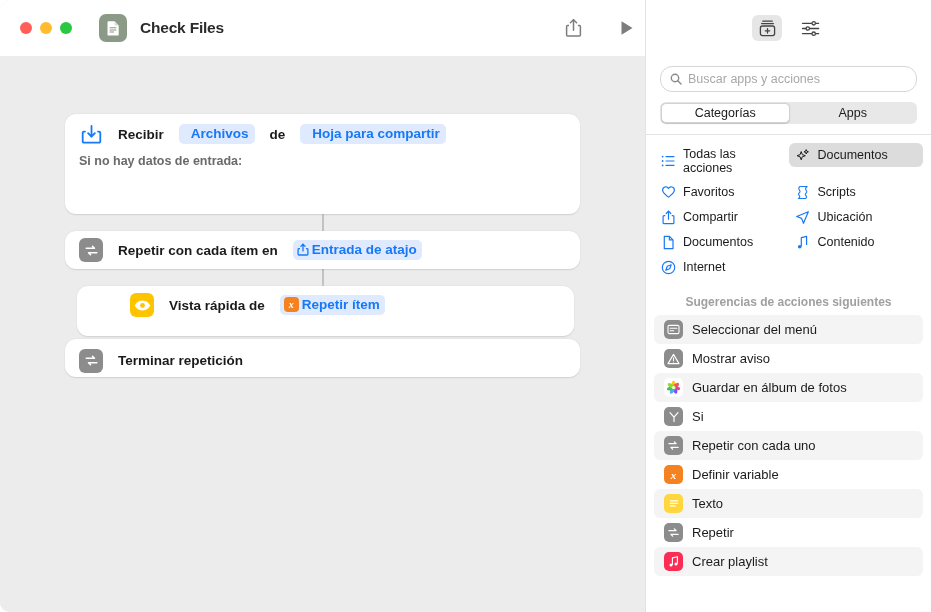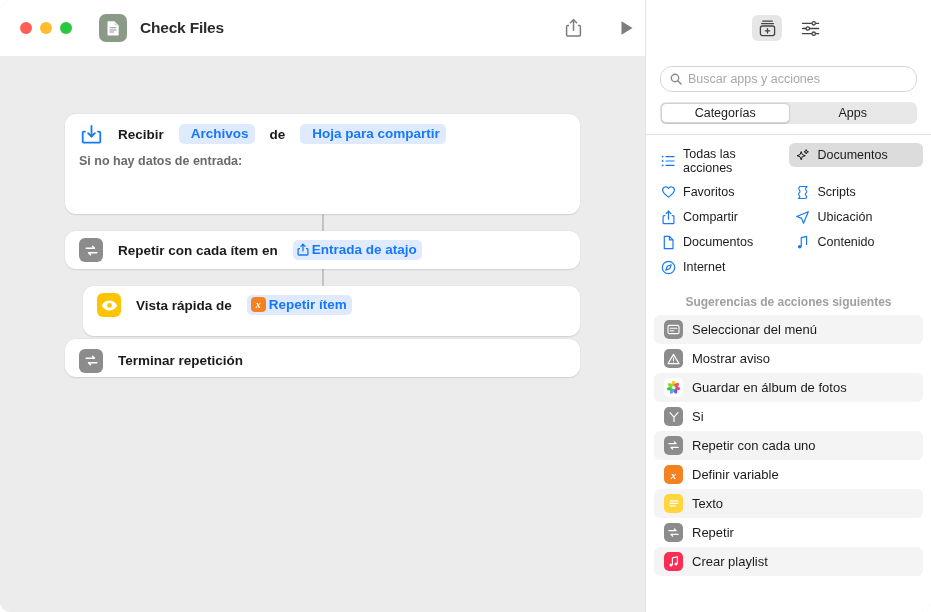--- a/index.html
+++ b/index.html
@@ -349,21 +349,21 @@
             <svg width="12" height="13" viewBox="0 0 12 13" fill="none" stroke="#1779f6" stroke-width="1.3">
               <path d="M3 5.6H1.9a0.8 0.8 0 0 0-0.8 0.8v4.8a0.8 0.8 0 0 0 0.8 0.8h8.2a0.8 0.8 0 0 0 0.8-0.8V6.4a0.8 0.8 0 0 0-0.8-0.8H9"></path>
               <path d="M6 1.3v6.6" stroke-linecap="round"></path>
               <path d="M3.9 3.4 6 1.3l2.1 2.1" stroke-linecap="round" stroke-linejoin="round"></path>
             </svg>
             <span>Entrada de atajo</span>
           </span>
         </div>
       </div>
 
-      <div class="card" style="left:83px; top:230px; width:497px; height:50px;">
+      <div class="card" style="left:77px; top:230px; width:497px; height:50px;padding-left:39px;">
         <div class="card-row" style="height:38px;">
           <span class="icon-sq yellow">
             <svg width="17" height="13" viewBox="0 0 17 13" fill="none">
               <path d="M8.5 1.4C4.6 1.4 1.6 4.4 0.8 6.4c0.8 2 3.8 5 7.7 5s6.9-3 7.7-5c-0.8-2-3.8-5-7.7-5z" fill="#ffffff"></path>
               <circle cx="8.5" cy="6.4" r="2.4" fill="#ffc400"></circle>
             </svg>
           </span>
           <span class="card-text">Vista rápida de</span>
           <span class="token small-pad">
             <span class="var-chip">x</span>

